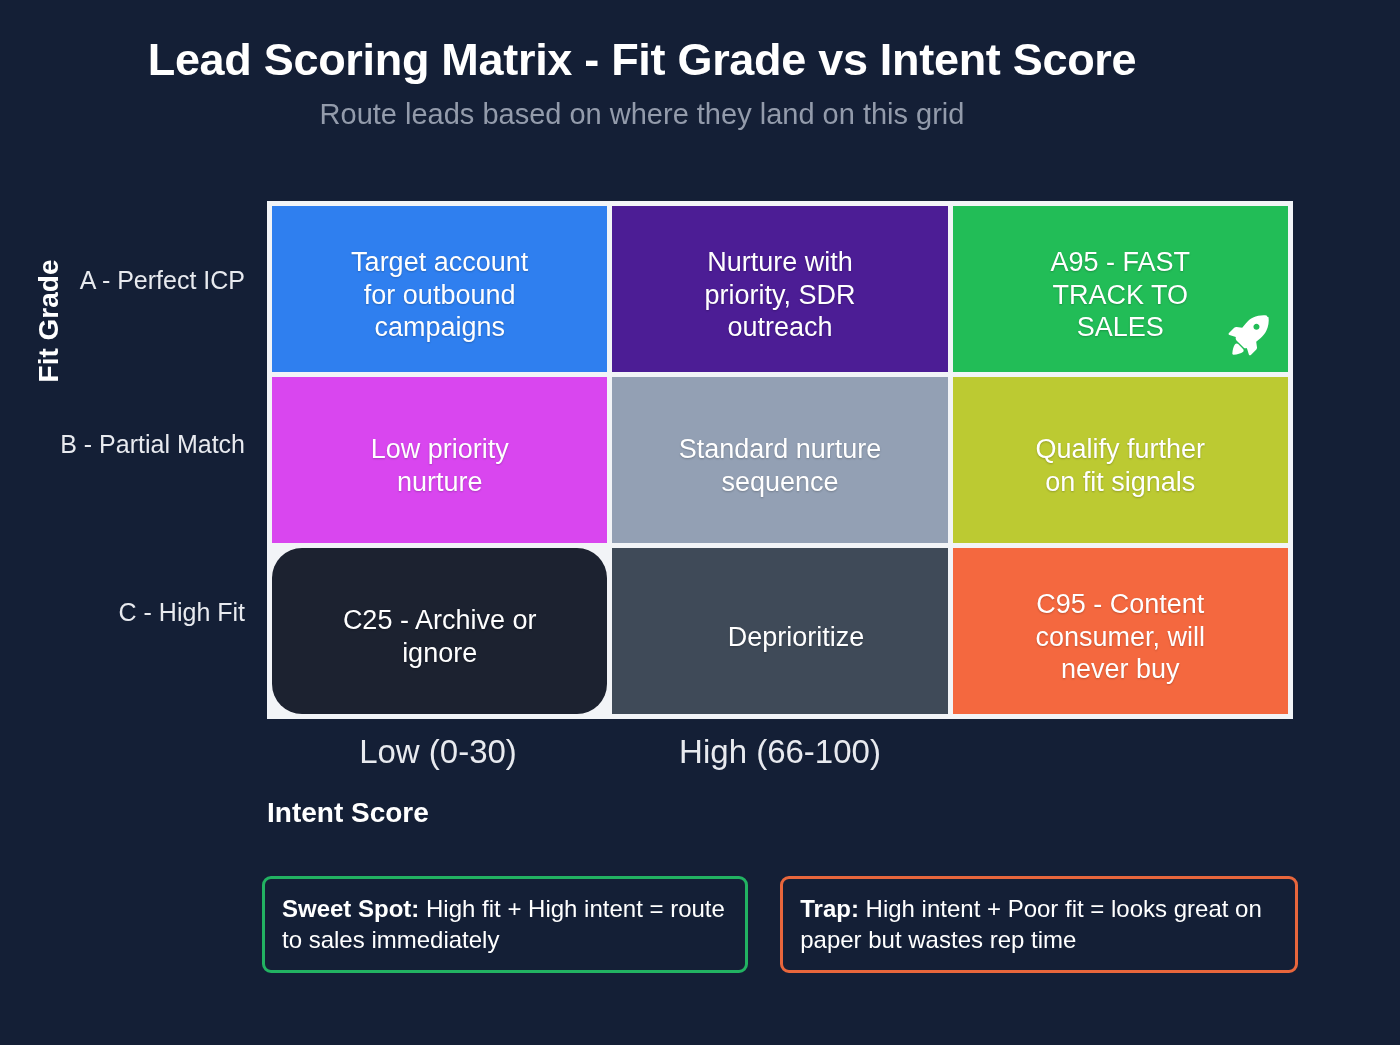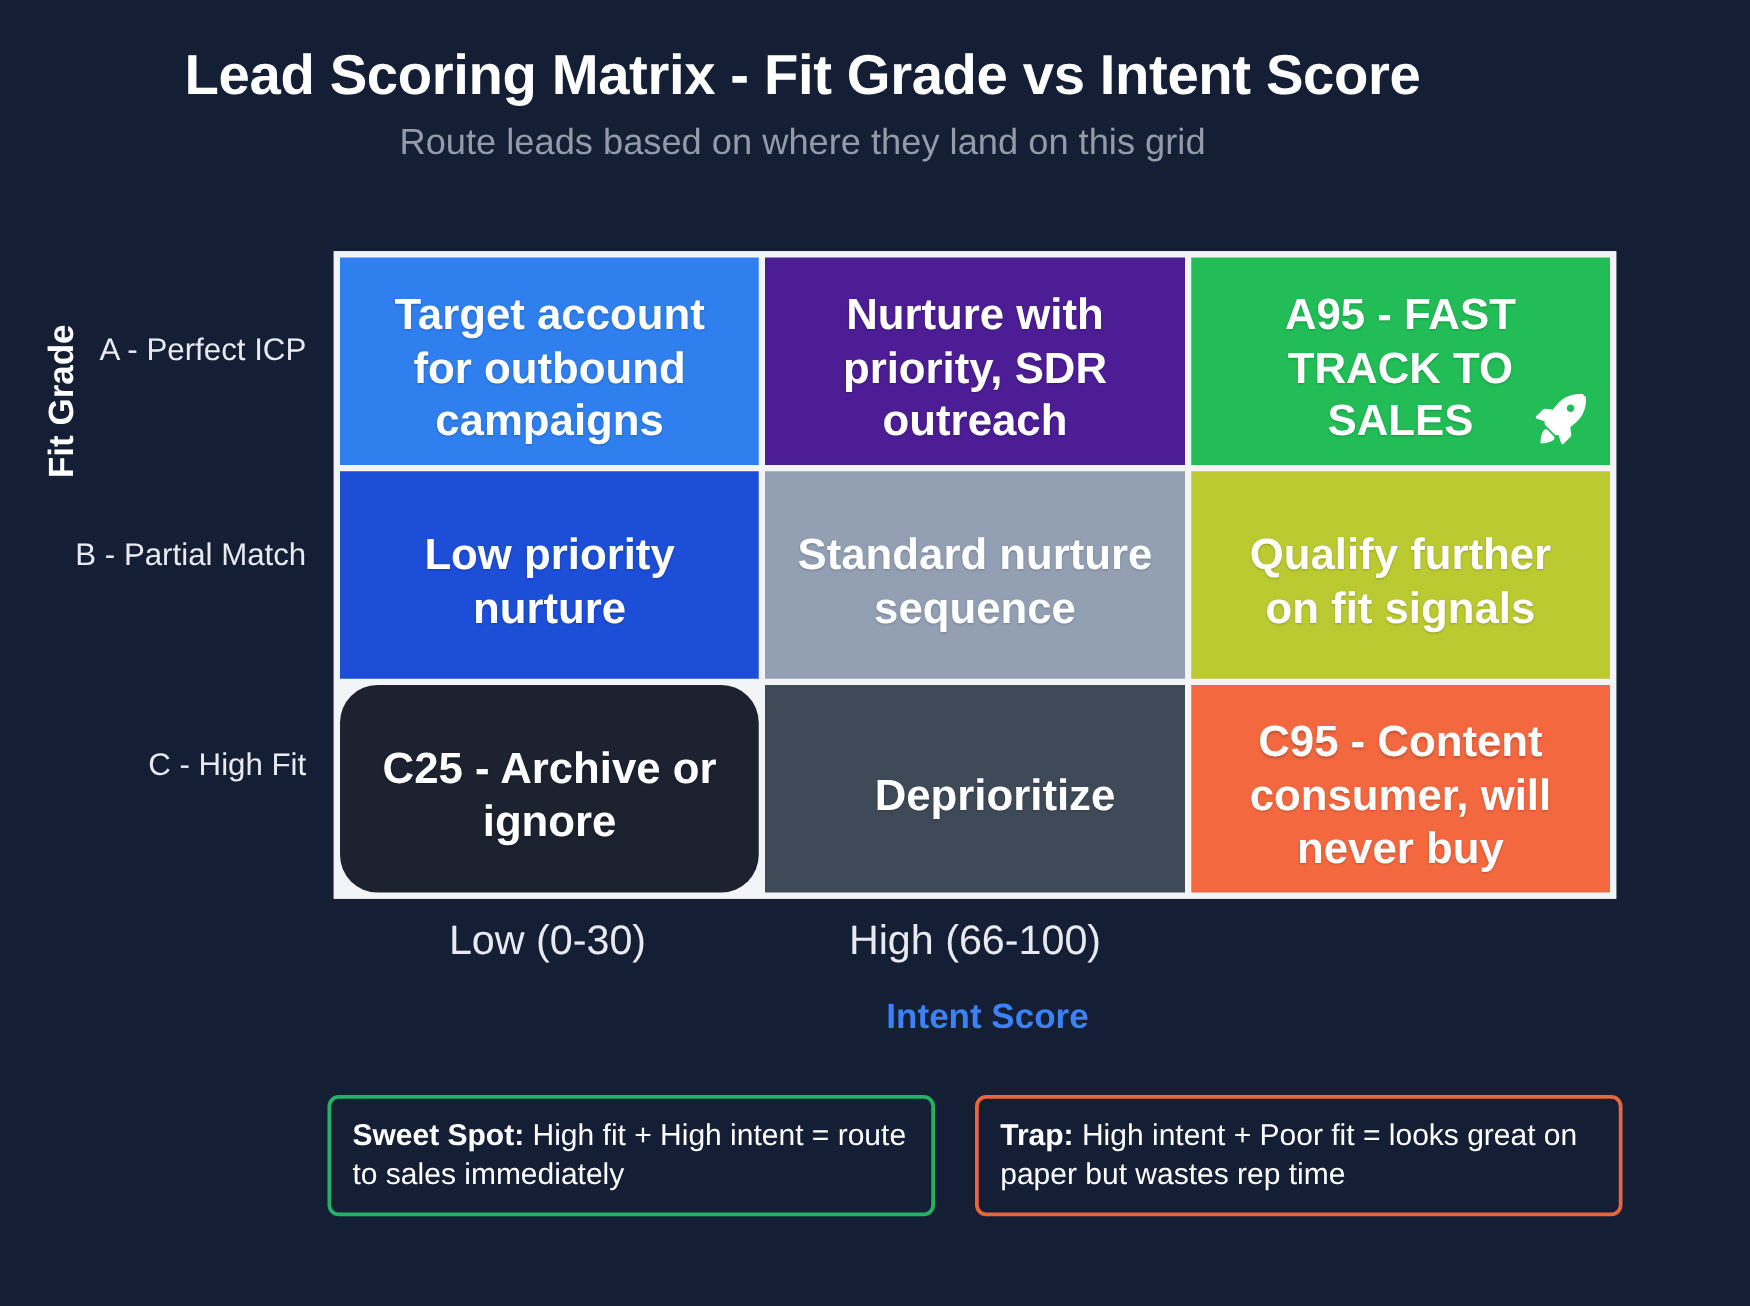--- a/index.html
+++ b/index.html
@@ -63,22 +63,22 @@
   .cell {
     display: flex;
     align-items: center;
     justify-content: center;
     text-align: center;
     position: relative;
     padding: 6px 10px;
     box-sizing: border-box;
   }
   .cell-label {
-    font-size: 35px;
-    font-weight: bold;
+    font-size: 27px;
+    font-weight: normal;
     line-height: 1.22;
     text-shadow: 0 1px 2px rgba(0,0,0,0.22);
     white-space: pre-line;
     margin-top: 12px;
   }
   .rocket-icon {
     position: absolute;
     right: 16px;
     bottom: 14px;
     width: 46px;
@@ -121,27 +121,26 @@
     display: grid;
     grid-template-columns: 1fr 1fr 1fr;
   }
   .x-tick {
     text-align: center;
     font-size: 33px;
     color: #e8eaef;
   }
   .x-axis-title {
     position: absolute;
-    left: 277px;
+    left: 267px;
     top: 797px;
     width: 1026px;
-    text-align: center;
     font-size: 28px;
     font-weight: bold;
-    color: #3b82f6;
+    color: #ffffff;
   }
 
   
   .legend-row {
     position: absolute;
     left: 262px;
     top: 876px;
     width: 1036px;
     display: flex;
     gap: 32px;
@@ -190,21 +189,21 @@
     <div class="cell" style="background-color: rgb(34, 189, 87); color: rgb(255, 255, 255);">
       <span class="cell-label">A95 - FAST
 TRACK TO
 SALES</span>
       <svg class="rocket-icon" viewBox="0 0 64 64" fill="#ffffff" aria-hidden="true">
         <path d="M56.8 6.4c.6-.6.3-1.6-.6-1.7-5.4-.8-12.6.1-18.5 3.1-3.6 1.8-7 4.4-9.9 7.8l-5.3 6.3-7.6-1.1c-1.3-.2-2.6.3-3.5 1.2L4.1 29.3c-.9.9-.5 2.4.7 2.8l8.9 2.8c-.5 1.6-.3 3.4.9 4.6l9.8 9.8c1.2 1.2 3 1.5 4.6.9l2.8 8.9c.4 1.2 1.9 1.6 2.8.7l7.3-7.3c.9-.9 1.4-2.2 1.2-3.5l-1.1-7.6 6.3-5.3c3.4-2.9 6-6.3 7.8-9.9 3-5.9 3.9-13.1 3.1-18.5-.1-.3-.2-.6-.4-.8zM42.4 24.6c-2.3 0-4.2-1.9-4.2-4.2s1.9-4.2 4.2-4.2 4.2 1.9 4.2 4.2-1.9 4.2-4.2 4.2z"></path>
         <path d="M16.9 44.6c-1.2-1.2-3.2-1.1-4.3.2-2.2 2.6-3.4 7.5-3.8 13.1-.1.9.7 1.7 1.6 1.6 5.6-.4 10.5-1.6 13.1-3.8 1.3-1.1 1.4-3.1.2-4.3l-6.8-6.8z"></path>
       </svg>
     </div>
 
-    <div class="cell" style="background-color: #1d4ed8; color: rgb(255, 255, 255);">
+    <div class="cell" style="background-color: #d946ef; color: rgb(255, 255, 255);">
       <span class="cell-label">Low priority
 nurture</span>
     </div>
 
     <div class="cell" style="background-color: rgb(147, 160, 180); color: rgb(255, 255, 255);">
       <span class="cell-label">Standard nurture
 sequence</span>
     </div>
 
     <div class="cell" style="background-color: rgb(188, 202, 50); color: rgb(255, 255, 255);">

